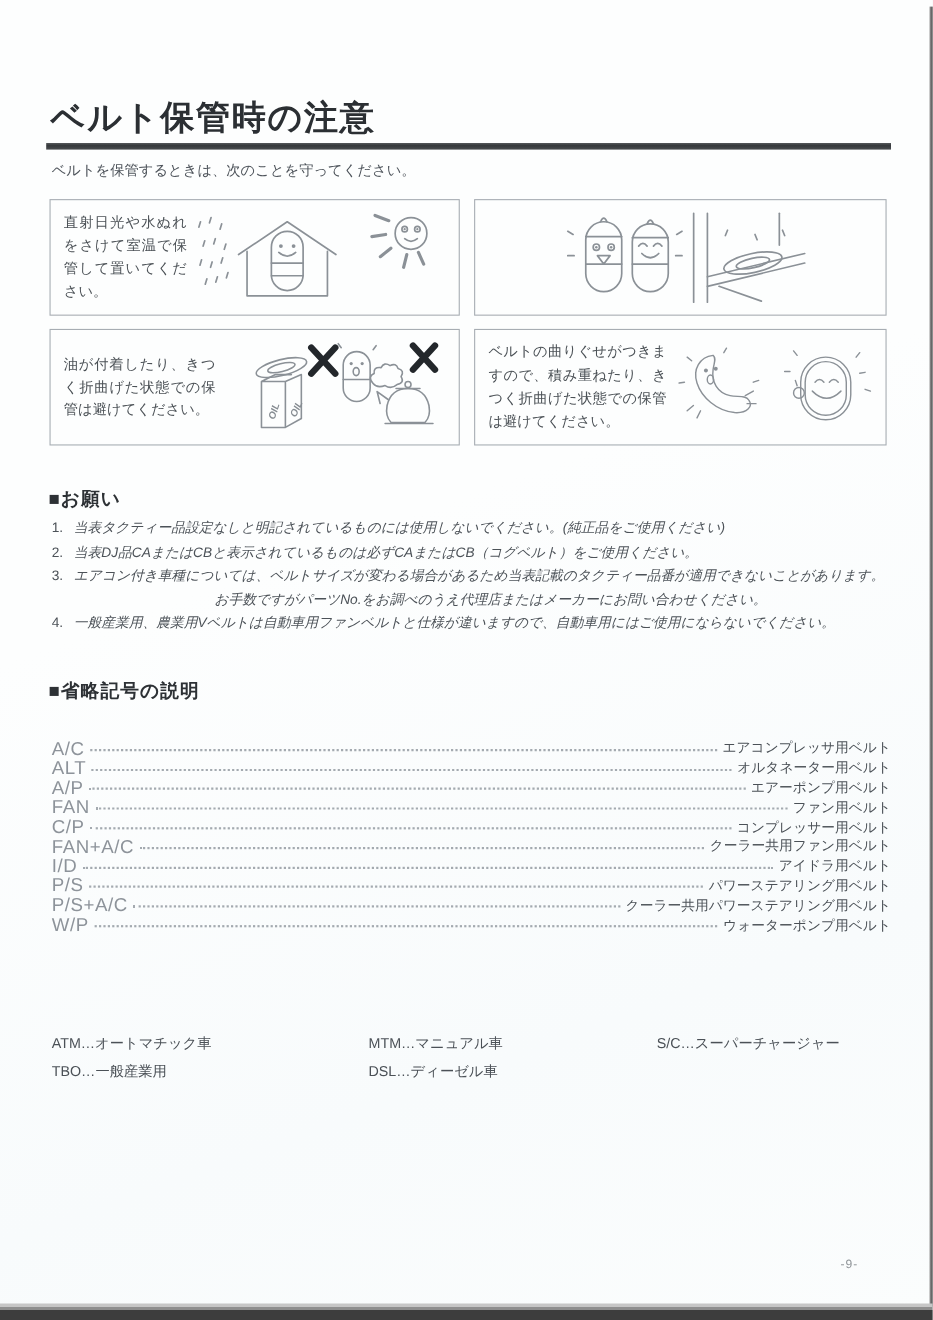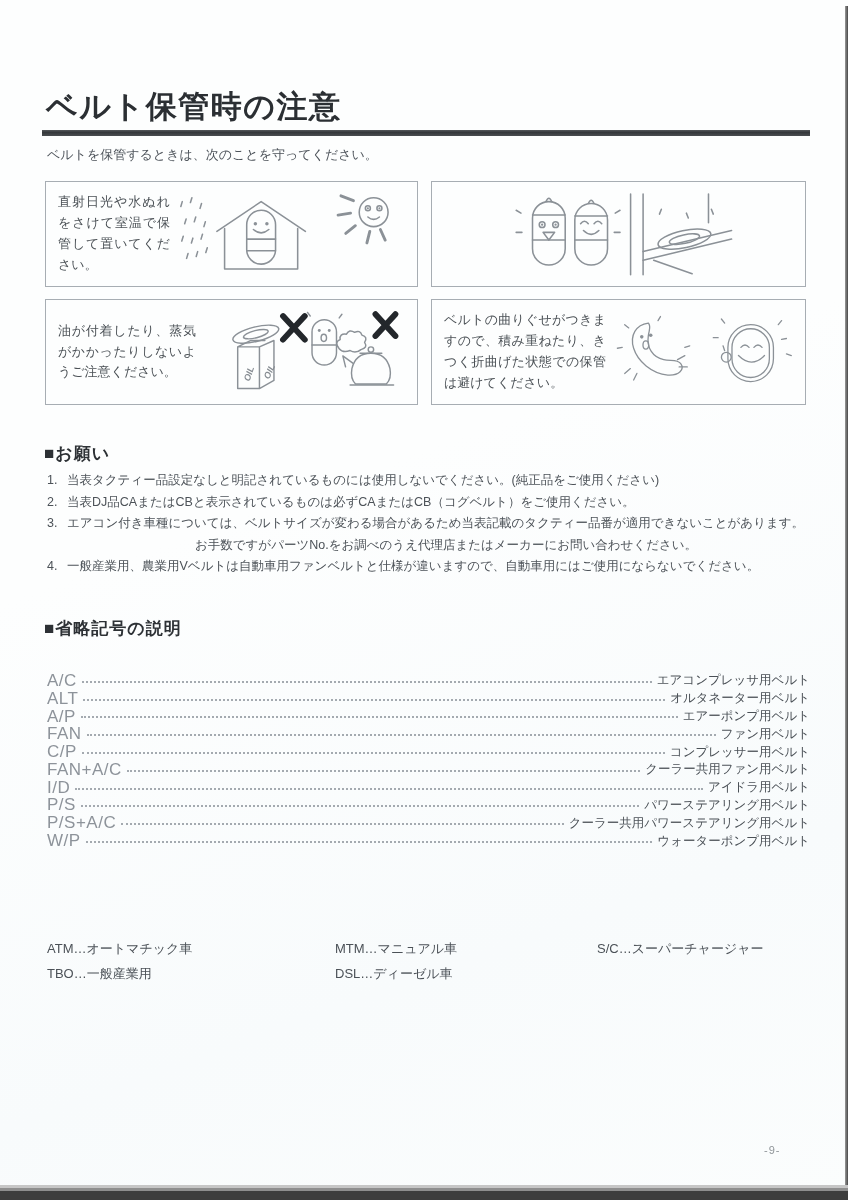--- a/index.html
+++ b/index.html
@@ -29,21 +29,21 @@
   .tip1 .tip-text,.tip2 .tip-text{width:112px;}
   .tip3 .tip-text{width:138px;}
   .tip4 .tip-text{width:162px;}
   .tip svg{flex:1;height:92%;min-width:0;}
 
   .sec{position:absolute;margin:0;font-size:17px;font-weight:bold;color:#2d3135;letter-spacing:1px;}
   .onegai-h{left:44px;top:442px;}
   .req{position:absolute;left:47px;top:470px;width:765px;font-size:12.5px;line-height:21.5px;color:#4c5258;}
   .req-item{display:flex;}
   .req-num{width:20px;flex:none;}
-  .req-lines{flex:1;}
+  .req-lines{flex:1;font-style:italic;}
   .req-lines .cont{padding-left:13px;text-align:center;}
 
   .abbr-h{left:44px;top:617px;font-family:Liberation Serif, serif;}
   .abbr-list{position:absolute;left:47px;top:672px;width:763px;}
   .abbr-row{display:flex;align-items:center;height:17.8px;}
   .code{font-size:17px;color:#8d939a;flex:none;letter-spacing:.5px;}
   .leader{flex:1;border-bottom:2px dotted #a4aab0;margin:0 5px;position:relative;top:1px;height:0;}
   .desc{font-size:12.5px;color:#4b5157;flex:none;}
 
   .veh{position:absolute;left:47px;top:940px;width:740px;
@@ -122,21 +122,21 @@
             <ellipse cx="184" cy="49" rx="16" ry="4.5"></ellipse>
           </g>
           <path d="M160 18l-2 5M186 22l2 5M212 18l2 5"></path>
         </g>
         <circle class="fillink" cx="36" cy="34" r="1.2"></circle>
           <circle class="fillink" cx="50" cy="34" r="1.2"></circle>
       </svg>
     </div>
 
     <div class="tip tip3">
-      <p class="tip-text">油が付着したり、蒸気がかかったりしないようご注意ください。</p>
+      <p class="tip-text">油が付着したり、きつく折曲げた状態での保管は避けてください。</p>
       <svg viewBox="0 0 235 92" preserveAspectRatio="xMidYMid meet">
         <g class="ink">
           <path d="M46 40h24v46H46zM70 40l16 -7v44l-16 9M46 40l14 -7 16 0"></path>
           <g transform="rotate(-14 66 26)">
             <ellipse cx="66" cy="26" rx="26" ry="8"></ellipse>
             <ellipse cx="66" cy="26" rx="14" ry="4"></ellipse>
           </g>
           <rect x="128" y="10" width="27" height="50" rx="13.5"></rect>
           <path d="M128 38h27"></path>
           <ellipse cx="141" cy="30" rx="3" ry="4"></ellipse>

